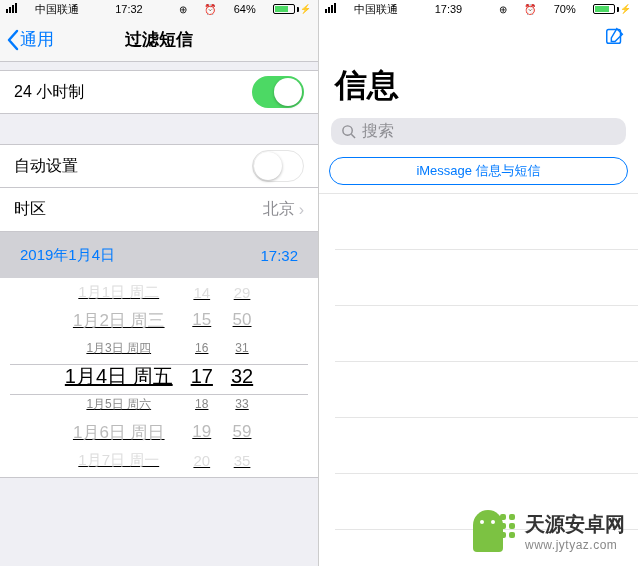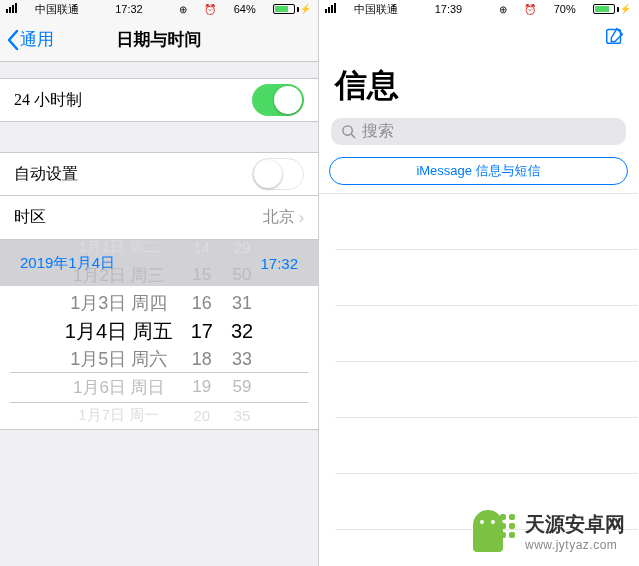--- a/index.html
+++ b/index.html
@@ -30,41 +30,41 @@
   .nav { height: 44px; background:#f7f7f7; border-bottom:1px solid #c8c7cc; display:flex; align-items:center; justify-content:center; position:relative; }
   .nav-back { position:absolute; left:6px; display:flex; align-items:center; color:#007aff; font-size:17px; }
   .nav-back svg { width:14px; height:22px; }
   .nav-title { font-size:17px; font-weight:600; color:#000; }
   .nav-compose { position:absolute; right:12px; color:#007aff; }
   .nav-compose svg { width:22px; height:22px; }
   .nav2 { background:#fff; border-bottom:none; height:40px;}
 
   
   .group { margin-top: 30px; }
-  .group.first { margin-top: 16px; font-family: Liberation Serif, serif; }
+  .group.first { margin-top: 8px; }
   .cell { background:#fff; border-top:1px solid #c8c7cc; border-bottom:1px solid #c8c7cc; height:44px; display:flex; align-items:center; justify-content:space-between; padding:0 14px; font-size:16px; color:#000;}
   .cell + .cell { border-top:none; }
   .cell .value { color:#8e8e93; display:flex; align-items:center; gap:4px; }
   .chev { color:#c7c7cc; }
 
   .toggle { width:52px; height:32px; border-radius:16px; position:relative; }
   .toggle.on { background:#4cd964; }
   .toggle.off { background:#fff; border:1px solid #e5e5e5; }
   .toggle .knob { position:absolute; width:28px; height:28px; border-radius:50%; background:#fff; top:2px; box-shadow: 0 1px 3px rgba(0,0,0,0.3);}
   .toggle.on .knob { right:2px; }
   .toggle.off .knob { left:1px; top:1px;}
 
   .date-summary { background:#d1d1d6; height:46px; display:flex; align-items:center; justify-content:space-between; padding:0 20px; color:#007aff; font-size:15px;}
 
-  .picker { background:#fff; height:144px; display:flex; justify-content:center; align-items:flex-end; position:relative; border-bottom:1px solid #c8c7cc;}
+  .picker { background:#fff; height:200px; display:flex; justify-content:center; align-items:flex-start; position:relative; border-bottom:1px solid #c8c7cc;text-decoration:underline;}
   .picker-cols { display:flex; gap:18px; }
   .picker-col { display:flex; flex-direction:column; align-items:center; }
   .picker-col .row { height:28px; display:flex; align-items:center; font-size:18px; }
   .picker-col .row.sel { color:#000; font-size:20px; }
-  .picker-col .row.d1 { color:#888; font-size:18px;}
+  .picker-col .row.d1 { color:#888; font-size:12px;}
   .picker-col .row.d2 { color:#bbb; font-size:17px;}
   .picker-col .row.d3 { color:#ddd; font-size:15px;}
   .picker-lines::before, .picker-lines::after { content:""; position:absolute; left:10px; right:10px; height:1px; background:#c8c7cc;}
   .picker-lines::before { top:86px; }
   .picker-lines::after { top:116px; }
 
   
   .big-title { font-size:32px; font-weight:700; padding: 6px 16px 10px; color:#000;}
   .search { margin: 0 12px 12px; background:#e6e6eb; border-radius:10px; height:27px; display:flex; align-items:center; padding:0 10px; color:#8e8e93; font-size:16px; gap:6px;}
   .search svg { width:15px; height:15px; }
@@ -113,21 +113,21 @@
       </div>
     </div>
 
     <div class="nav">
       <div class="nav-back">
         <svg viewBox="0 0 12 22">
             <polyline points="10,2 2,11 10,20" fill="none" stroke="#007aff" stroke-width="2.5" stroke-linecap="round" stroke-linejoin="round"></polyline>
           </svg>
         <span>通用</span>
       </div>
-      <span class="nav-title">日期与时间</span>
+      <span class="nav-title">过滤短信</span>
     </div>
 
     <div class="group first">
       <div class="cell">
         <span>24 小时制</span>
         <div class="toggle on">
             <div class="knob"></div>
           </div>
       </div>
     </div>

